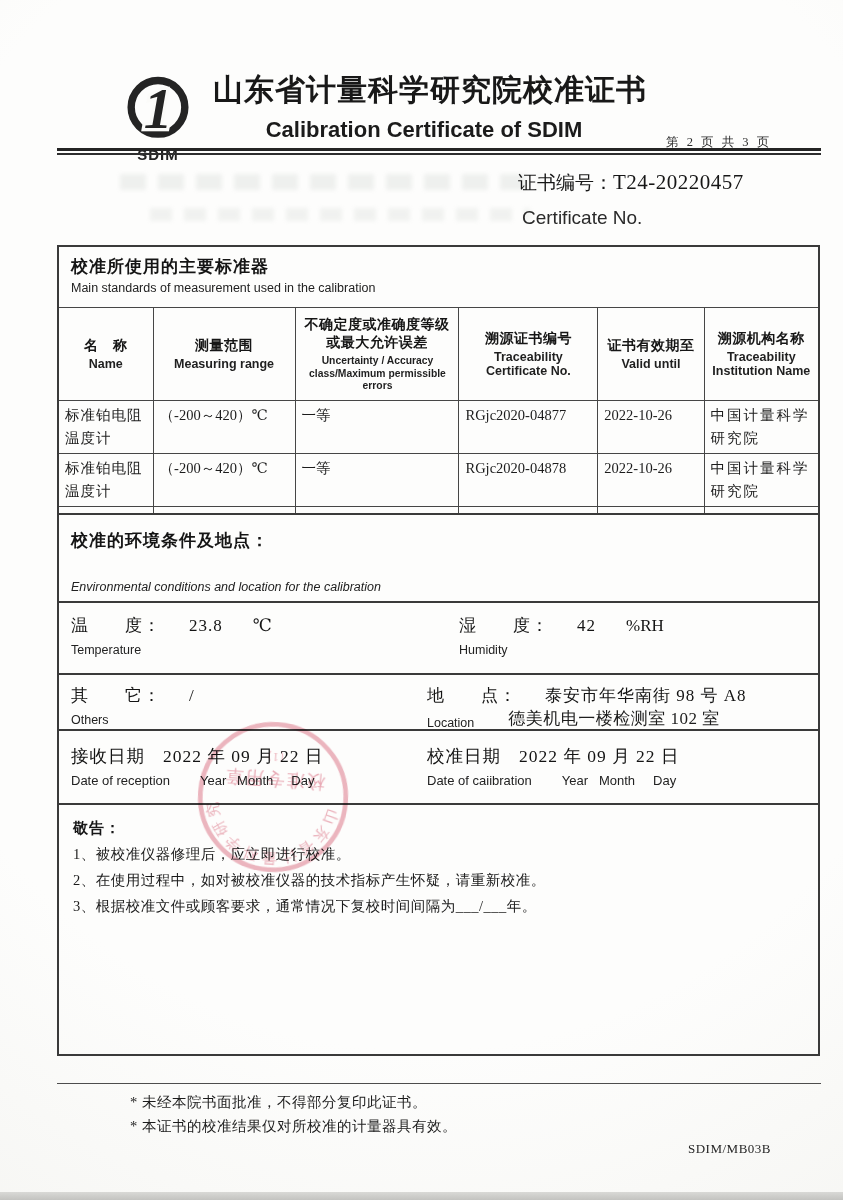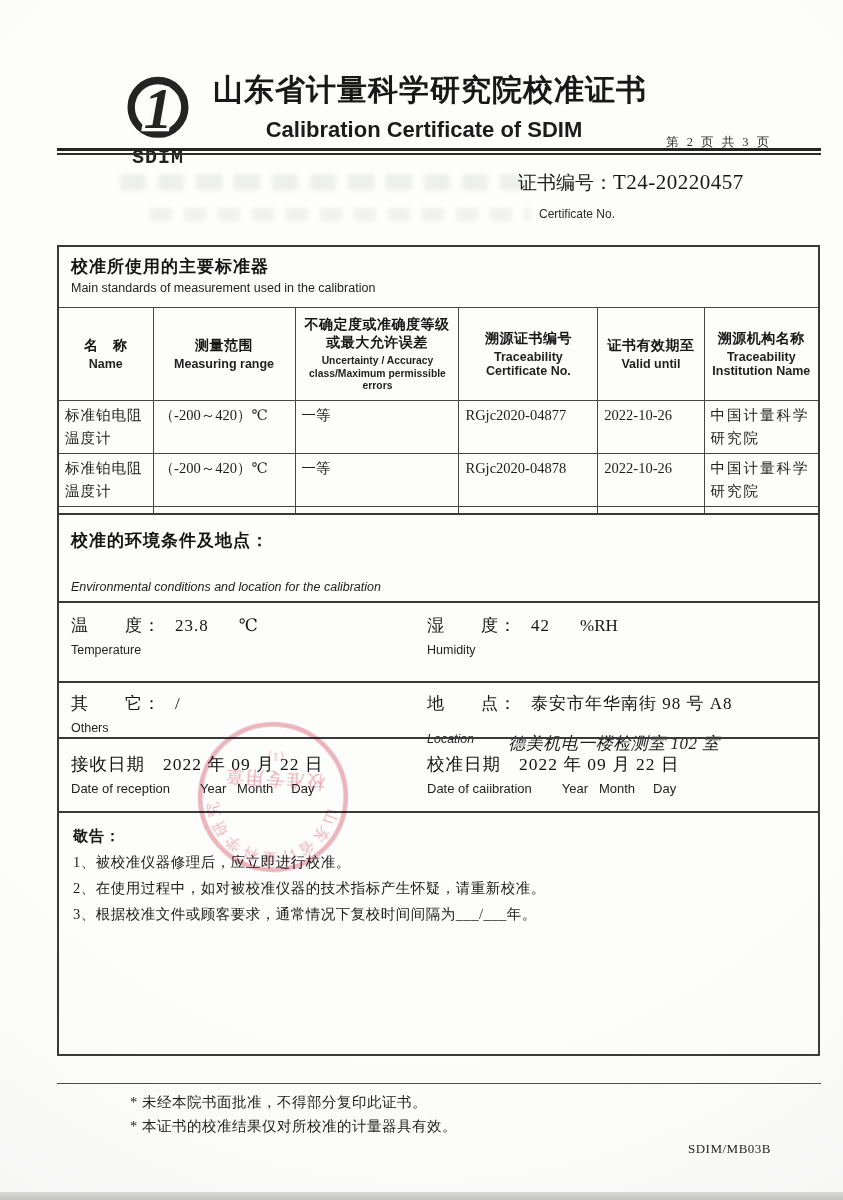--- a/index.html
+++ b/index.html
@@ -14,39 +14,39 @@
     font-family:"Liberation Serif","DejaVu Serif",serif;
     color:#1d1d1d;
   }
   .page::after{ 
     content:"";position:absolute;left:0;right:0;bottom:0;height:8px;
     background:linear-gradient(#d9d9d6,#c3c3c0);
   }
   
   .logo{position:absolute;left:116px;top:72px;width:84px;text-align:center;}
   .logo svg{width:74px;height:78px;display:block;margin:0 auto;}
-  .logo-label{font-family:Liberation Mono, monospace;font-weight:bold;
-    font-size:20px;letter-spacing:1px;color:#222;margin-top:-4px;}
+  .logo-label{font-family:Liberation Sans, sans-serif;font-weight:bold;
+    font-size:15px;letter-spacing:1px;color:#222;margin-top:-4px;}
   .title-cn{position:absolute;left:210px;top:70px;width:440px;text-align:center;
     font-size:30px;font-weight:bold;letter-spacing:1px;color:#181818;}
   .title-en{position:absolute;left:228px;top:117px;width:392px;text-align:center;
     font-family:"Liberation Sans","DejaVu Sans",sans-serif;font-weight:bold;
     font-size:22px;color:#1b1b1b;}
   .page-info{position:absolute;left:666px;top:134px;font-size:12.5px;letter-spacing:2.5px;color:#2c2c2c;}
   .header-rule{position:absolute;left:57px;top:148px;width:764px;height:2px;
     border-top:3px solid #242424;border-bottom:2px solid #2e2e2e;}
   .ghost{ 
     position:absolute;left:120px;top:168px;width:440px;height:64px;opacity:.14;filter:blur(2px);
     background:
       repeating-linear-gradient(90deg, #9aa49c 0 26px, transparent 26px 38px) 0 6px / 420px 16px no-repeat,
       repeating-linear-gradient(90deg, #a7b0a9 0 22px, transparent 22px 34px) 30px 40px / 380px 13px no-repeat;
   }
   .cert-no{position:absolute;left:518px;top:170px;font-size:19px;color:#161616;}
   .cert-no .val{font-size:21px;letter-spacing:.5px;}
-  .cert-no-en{position:absolute;left:539px;top:207px;font-size:12px;color:#2a2a2a;
+  .cert-no-en{position:absolute;left:522px;top:207px;font-size:19px;color:#2a2a2a;
     font-family:"Liberation Sans","DejaVu Sans",sans-serif;}
   
   .main-box{position:absolute;left:57px;top:245px;width:763px;height:811px;
     border:2px solid #3a3a3a;box-sizing:border-box;display:flex;flex-direction:column;background:transparent;}
   .sec-title-cn{font-size:17px;font-weight:bold;letter-spacing:1px;color:#151515;}
   .sec-title-en{font-size:12.5px;color:#222;margin-top:3px;
     font-family:"Liberation Sans","DejaVu Sans",sans-serif;}
   .sec-standards-title{height:60px;box-sizing:border-box;padding:8px 12px 0;}
   
   .std-table{width:100%;border-collapse:collapse;table-layout:fixed;}
@@ -62,32 +62,32 @@
   .h-en-small{font-size:11px;line-height:12.5px;transform:scaleX(.94);transform-origin:center;}
   .data-row{height:50px;}
   .data-row td{font-size:14.5px;color:#1c1c1c;line-height:23px;}
   .cell-name{letter-spacing:1px;}
   .cell-inst{letter-spacing:2px;}
   .filler-row td{border-bottom:none;height:auto;}
   
   .sec-env-title{border-top:2px solid #3a3a3a;height:88px;box-sizing:border-box;padding:14px 12px 0;}
   .sec-env-title .sec-title-en{margin-top:28px;font-style:italic;}
   .row2col{border-top:2px solid #3a3a3a;display:flex;box-sizing:border-box;}
-  .sec-temp{height:80px;padding-top:11px;}
+  .sec-temp{height:72px;padding-top:11px;gap:32px;}
   .sec-others{height:56px;padding-top:9px;}
   .sec-dates{height:74px;padding-top:13px;}
   .half-left{width:368px;box-sizing:border-box;padding-left:12px;flex:none;}
   .half-right{flex:1;box-sizing:border-box;padding-right:8px;}
   .val-line{display:flex;align-items:baseline;font-size:17px;color:#141414;}
   .val-line .lab{letter-spacing:1px;}
-  .val-line .val{margin-left:14px;letter-spacing:1px;}
+  .val-line .val{margin-left:28px;letter-spacing:1px;}
   .val-line .unit{margin-left:30px;}
   .en-label{font-size:12.5px;color:#222;margin-top:6px;
     font-family:"Liberation Sans","DejaVu Sans",sans-serif;}
-  .loc-line2{display:flex;align-items:flex-start;margin-top:17px;font-style:italic;}
+  .loc-line2{display:flex;align-items:flex-end;margin-top:0;}
   .loc-line2 .en{font-size:12.5px;color:#222;font-family:"Liberation Sans","DejaVu Sans",sans-serif;}
   .loc-line2 .val2{font-size:17px;margin-left:34px;letter-spacing:.5px;}
   .date-line1{display:flex;align-items:center;gap:18px;font-size:17.5px;color:#131313;letter-spacing:1px;}
   .date-line2{display:flex;align-items:baseline;gap:30px;margin-top:5px;font-size:13px;color:#222;
     font-family:"Liberation Sans","DejaVu Sans",sans-serif;}
   .pre{white-space:pre;}
   
   .sec-notice{border-top:2px solid #3a3a3a;flex:1;box-sizing:border-box;padding:14px 14px 0;}
   .notice-title{font-size:15px;font-weight:600;letter-spacing:1px;color:#161616;}
   .notice-item{font-size:14.5px;color:#1b1b1b;margin-top:7px;letter-spacing:.5px;}

